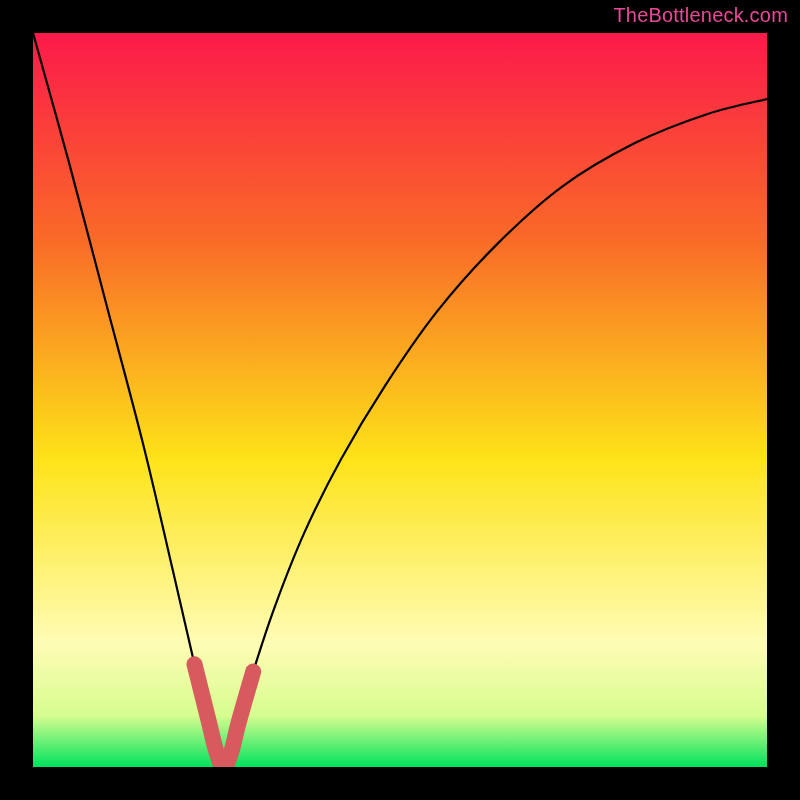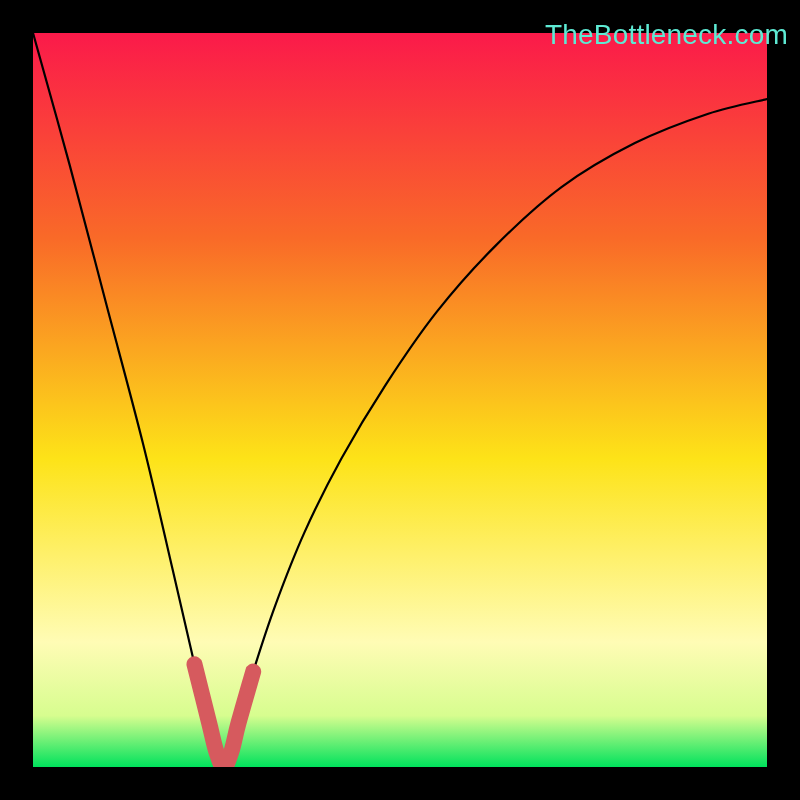--- a/index.html
+++ b/index.html
@@ -12,24 +12,24 @@
     font-family: Arial, Helvetica, sans-serif;
   }
   .stage {
     position: relative;
     width: 800px;
     height: 800px;
     background: #000000;
   }
   .watermark {
     position: absolute;
-    top: 19px;
+    top: 4px;
     right: 12px;
-    color: #5eead4;
-    font-size: 28px;
+    color: #ec4899;
+    font-size: 20px;
     font-weight: 400;
     letter-spacing: 0.2px;
     z-index: 10;
     user-select: none;
   }
   svg {
     position: absolute;
     top: 0;
     left: 0;
   }

